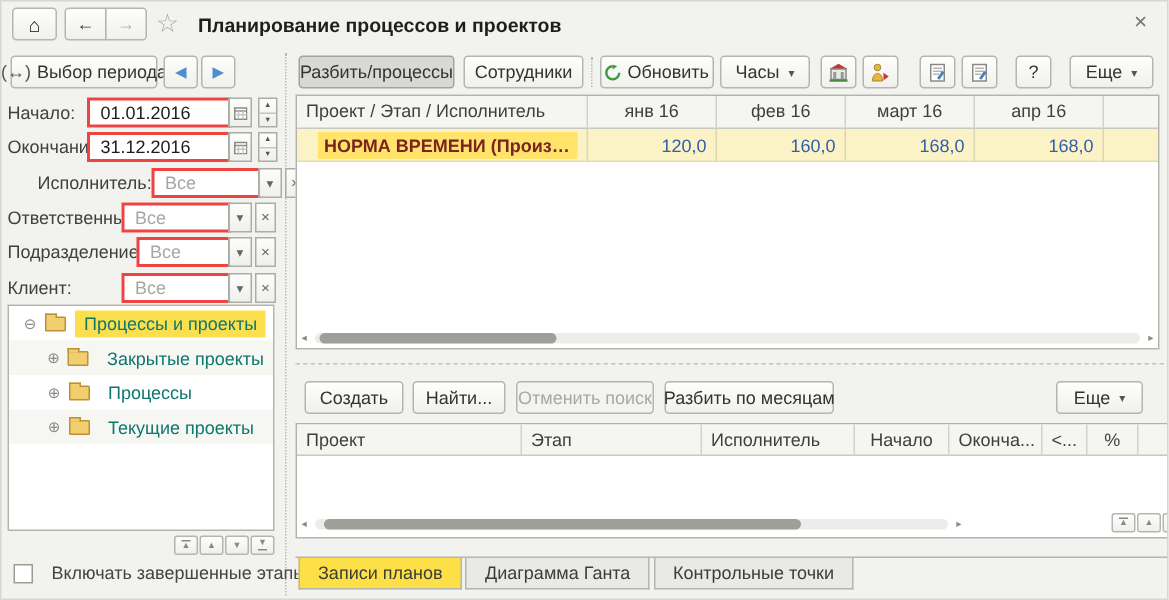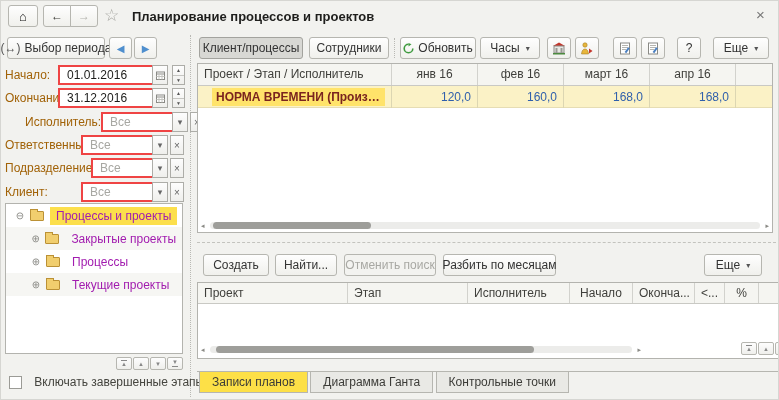--- a/index.html
+++ b/index.html
@@ -20,42 +20,42 @@
   .iconbtn { padding:0 3px; }
 
   
   .title { font-size:13px; font-weight:bold; color:#1e1e1c;text-align:right; }
   .grp { display:inline-flex; }
   .grp .btn { border-radius:0; margin-left:-1px; }
   .grp .btn:first-child { border-radius:3px 0 0 3px; margin-left:0; }
   .grp .btn:last-child { border-radius:0 3px 3px 0; }
 
   
-  .flabel { color:#a16207; line-height:20px;text-align:right; }
+  .flabel { color:#404040; line-height:20px;text-align:right; }
   .field { height:20px; border:2px solid #ef4444; background:#fff; font-family:Liberation Sans, sans-serif;
            font-size:12px; padding:0 7px; color:#1c1c1a; outline:none; }
   .field::placeholder { color:#a7a7a2; opacity:1; }
   .sidebtn { height:20px; border:1px solid #adada8; background:linear-gradient(#fdfdfd,#efefec);
              display:inline-flex; align-items:center; justify-content:center; color:#666;
              font-size:8px; margin-left:-1px; }
   .spin { width:13px; height:20px; border:1px solid #adada8; margin-left:1px;
           display:flex; flex-direction:column; background:linear-gradient(#fdfdfd,#efefec); }
   .spin span { flex:1; font-size:5px; color:#555; display:flex; align-items:center; justify-content:center; }
   .spin span:first-child { border-bottom:1px solid #c6c6c2; }
 
   
   .treebox { background:#fff; border:1px solid #b3b3ae; }
   .trow { height:23px; display:flex; align-items:center; }
   .trow.stripe { background:#f6f6f3; }
   .expander { width:12px; font-size:10px; color:#8a8a85; text-align:center; }
   .folder { width:14px; height:10px; background:#f1ce6e; border:1px solid #bb9135;
             border-radius:1px; position:relative; margin:0 6px 0 4px; flex:none; }
   .folder::before { content:""; position:absolute; top:-3px; left:-1px; width:6px; height:2px;
             background:#f1ce6e; border:1px solid #bb9135; border-bottom:none; }
-  .tlabel { padding:2px 6px; color:#a21caf; white-space:nowrap; }
+  .tlabel { padding:2px 6px; color:#0f766e; white-space:nowrap; }
   .tlabel.sel { background:#fcdf4c; }
 
   
   .navgrp { display:inline-flex; gap:1px; }
   .navbtn { width:16px; height:13px; border:1px solid #b6b6b0; border-radius:2px;
             background:linear-gradient(#fdfdfd,#efefec); display:inline-flex;
             align-items:center; justify-content:center; font-size:6px; color:#888; }
   .navbtn .bar-t { border-top:1px solid #888; padding-top:1px; line-height:5px;}
   .navbtn .bar-b { border-bottom:1px solid #888; padding-bottom:1px; line-height:5px;}
 
@@ -122,21 +122,21 @@
 <span class="abs btn iconbtn" style="left:108px; top:36px; width:23px;">
   <span style="color:#4f8fce; font-size:10px;">◀</span>
 </span>
 <span class="abs btn iconbtn" style="left:133px; top:36px; width:23px;">
   <span style="color:#4f8fce; font-size:10px;">▶</span>
 </span>
 
 <div class="abs dotted-v" style="left:189px; top:34px; height:362px;"></div>
 
 <span class="abs btn pressed" style="left:198px; top:36px; width:104px;">
-  <span>Клиент/процессы</span>
+  <span>Разбить/процессы</span>
 </span>
 <span class="abs btn" style="left:308px; top:36px; width:80px;">
   <span>Сотрудники</span>
 </span>
 <div class="abs dotted-v" style="left:393px; top:37px; height:20px;"></div>
 <span class="abs btn" style="left:399px; top:36px; width:76px;">
   <span style="margin-right:4px;">
     <svg width="11" height="11" viewBox="0 0 11 11">
         <path d="M5.5 1.2 A4.3 4.3 0 1 0 9.8 5.5" fill="none" stroke="#3f9b3f" stroke-width="1.6"></path>
         <polygon points="5.5,0 8.5,1.2 5.5,3.4" fill="#3f9b3f"></polygon>

